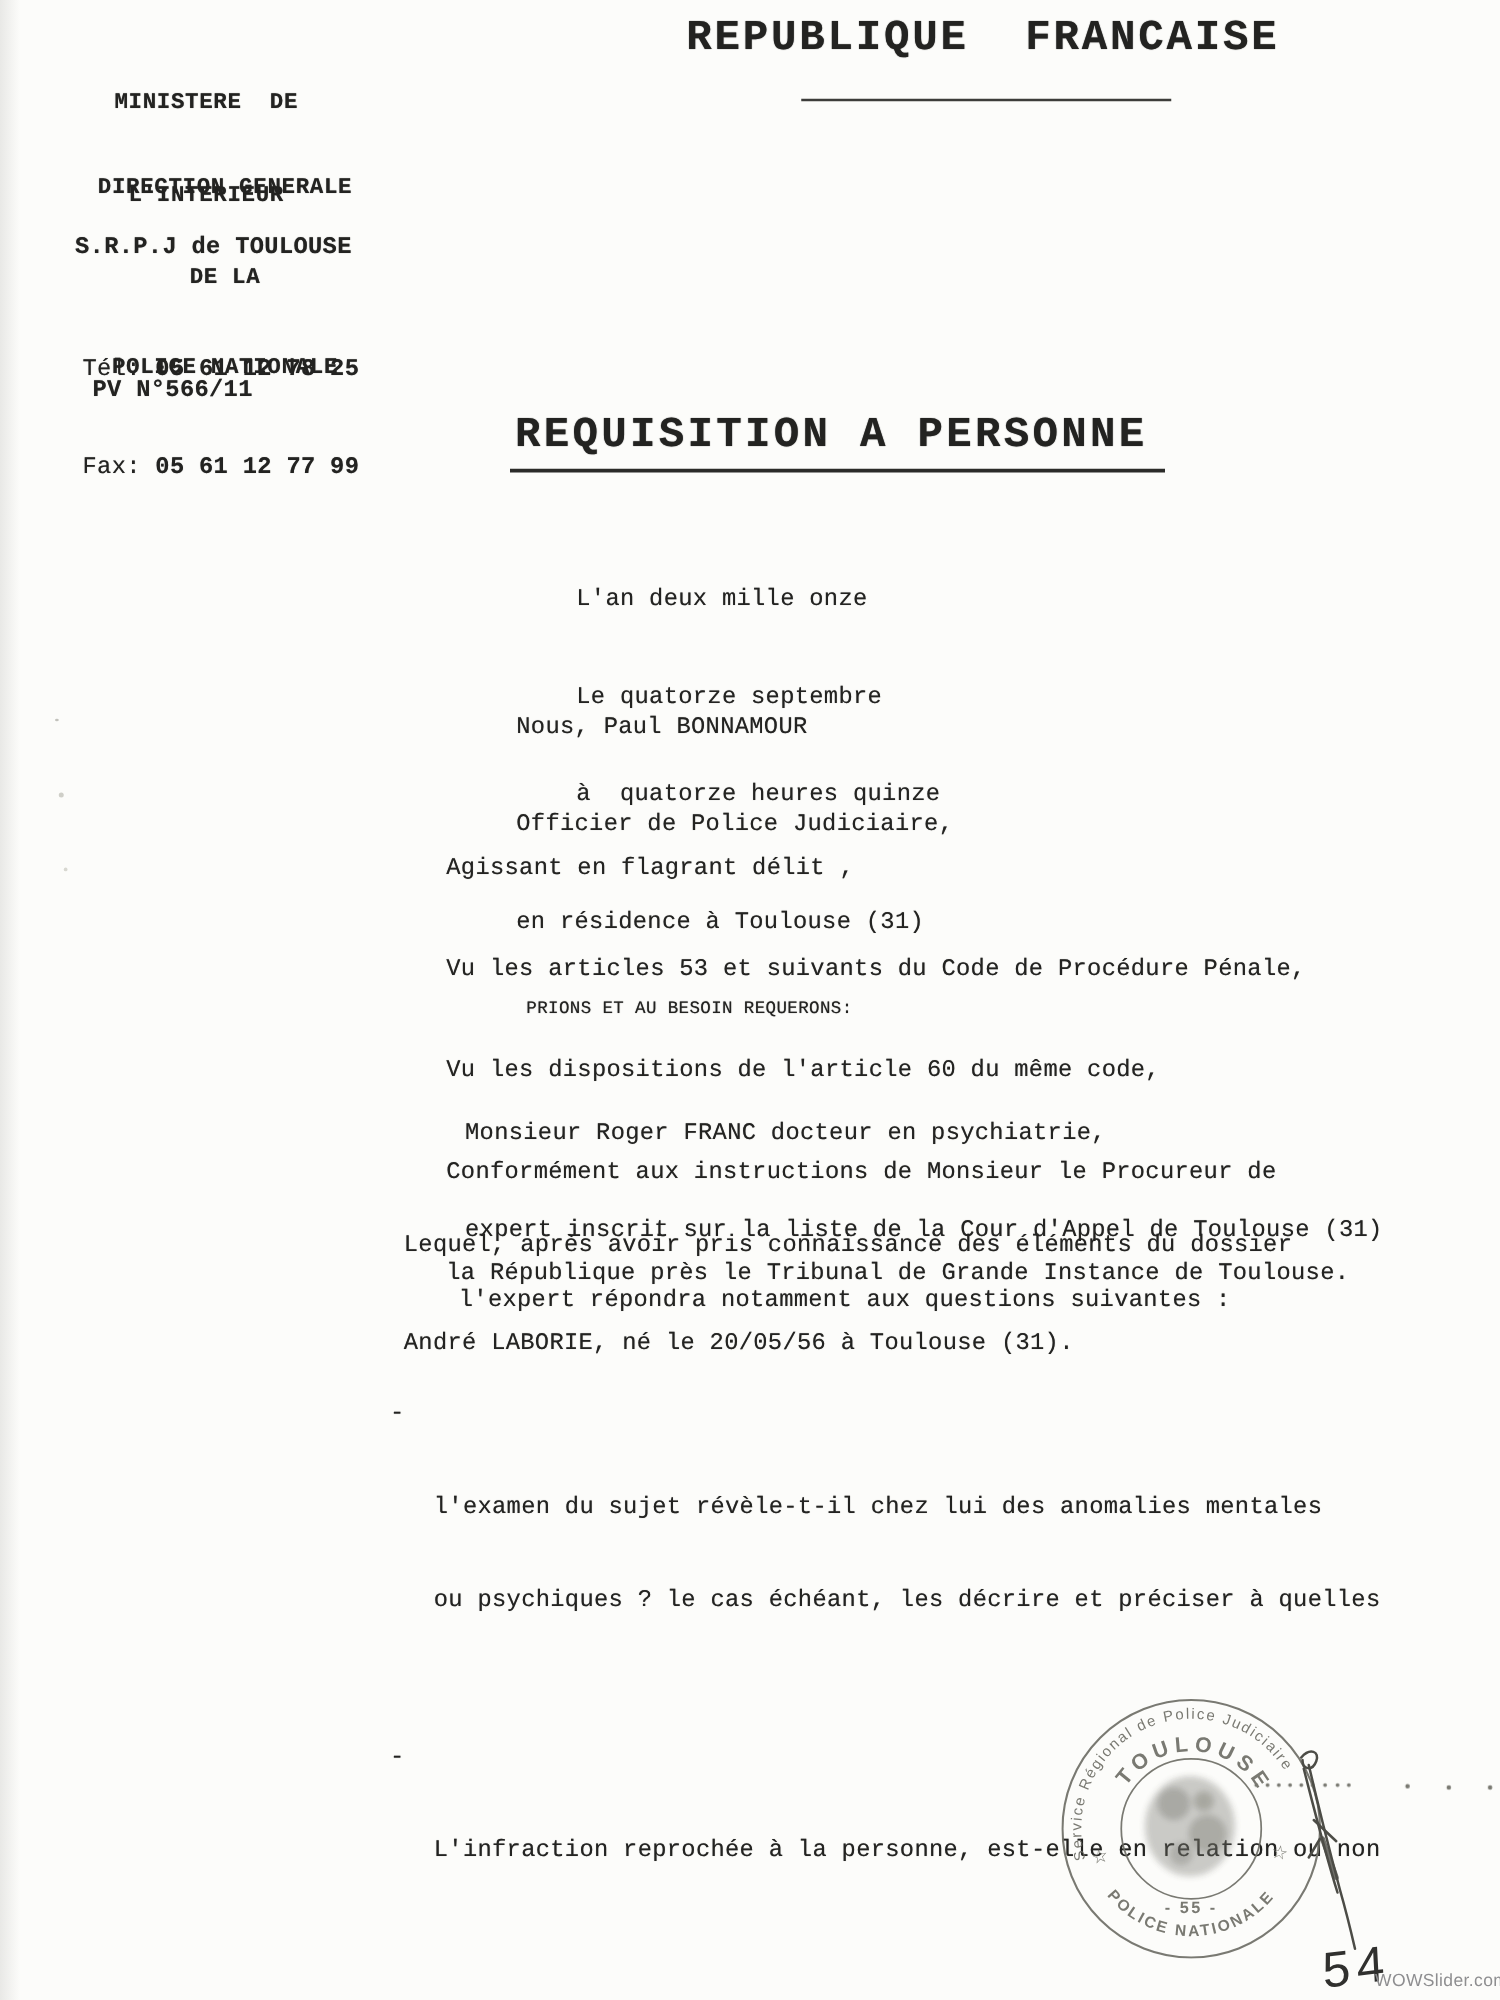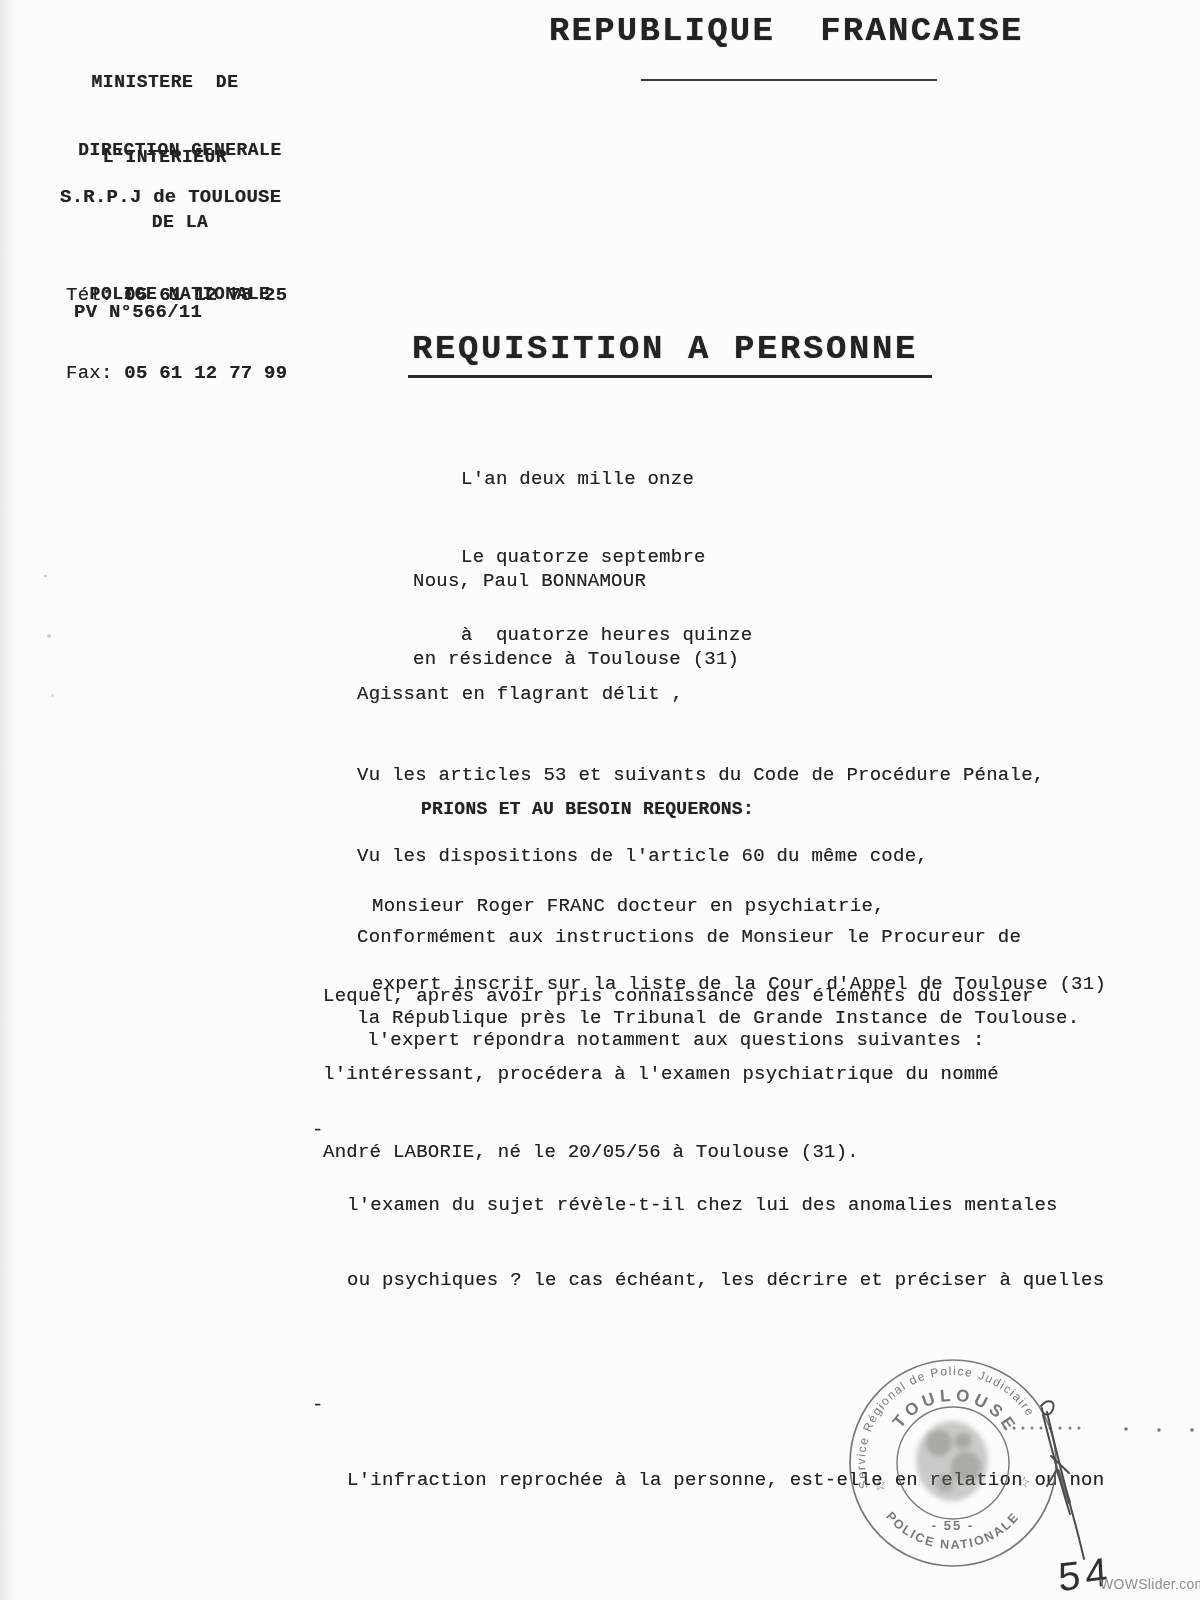--- a/index.html
+++ b/index.html
@@ -38,21 +38,21 @@
 
   
   .main-title{left:412px; top:330px; font-size:34px; font-weight:bold;
     letter-spacing:2.6px; text-shadow:0 0 0.9px rgba(15,15,15,0.7);}
   .title-rule{left:408px; top:375px; width:524px; height:3px; background:#2b2b29;}
 
   
   .blk-date{left:413px; top:414px;margin-left:48px;}
   .blk-officer{left:413px; top:516px;}
   .blk-legal{left:357px; top:627px; line-height:27px;}
-  .blk-prions{left:421px; top:799px; font-size:18px; font-weight:bold;
+  .blk-prions{left:421px; top:799px; font-size:14px; font-weight:normal;
     letter-spacing:0.3px; text-shadow:0 0 0.8px rgba(20,20,20,0.65);}
   .blk-expert{left:346px; top:841px;margin-left:26px;}
   .blk-mission{left:323px; top:931px;}
   .blk-intro{left:321px; top:1027px;margin-left:46px;}
 
   .questions{left:312px; top:1068px; line-height:25px;}
   .q{position:relative; padding-left:35px;}
   .q .dash{position:absolute; left:0; top:0;}
 
   
@@ -108,41 +108,41 @@
   <div class="abs title-rule"></div>
 
   <div class="abs blk-date doc">
     <div>L'an deux mille onze</div>
     <div>Le quatorze septembre</div>
     <div>à  quatorze heures quinze</div>
   </div>
 
   <div class="abs blk-officer doc">
     <div>Nous, Paul BONNAMOUR</div>
+    <div>Officier de Police Judiciaire,</div>
     <div>en résidence à Toulouse (31)</div>
   </div>
 
   <div class="abs blk-legal doc">
     <div>Agissant en flagrant délit ,</div>
     <div>Vu les articles 53 et suivants du Code de Procédure Pénale,</div>
     <div>Vu les dispositions de l'article 60 du même code,</div>
     <div>Conformément aux instructions de Monsieur le Procureur de</div>
     <div>la République près le Tribunal de Grande Instance de Toulouse.</div>
   </div>
 
   <div class="abs blk-prions">PRIONS ET AU BESOIN REQUERONS:</div>
 
   <div class="abs blk-expert doc">
     <div>Monsieur Roger FRANC docteur en psychiatrie,</div>
     <div>expert inscrit sur la liste de la Cour d'Appel de Toulouse (31)</div>
   </div>
 
   <div class="abs blk-mission doc">
     <div>Lequel, après avoir pris connaissance des éléments du dossier</div>
-    <div>l'intéressant, procédera à l'examen psychiatrique du nommé</div>
     <div>André LABORIE, né le 20/05/56 à Toulouse (31).</div>
   </div>
 
   <div class="abs blk-intro doc">l'expert répondra notamment aux questions suivantes :</div>
 
   <div class="abs questions doc">
     <div class="q">
       <span class="dash">-</span>
       <div>l'examen du sujet révèle-t-il chez lui des anomalies mentales</div>
       <div>ou psychiques ? le cas échéant, les décrire et préciser à quelles</div>

